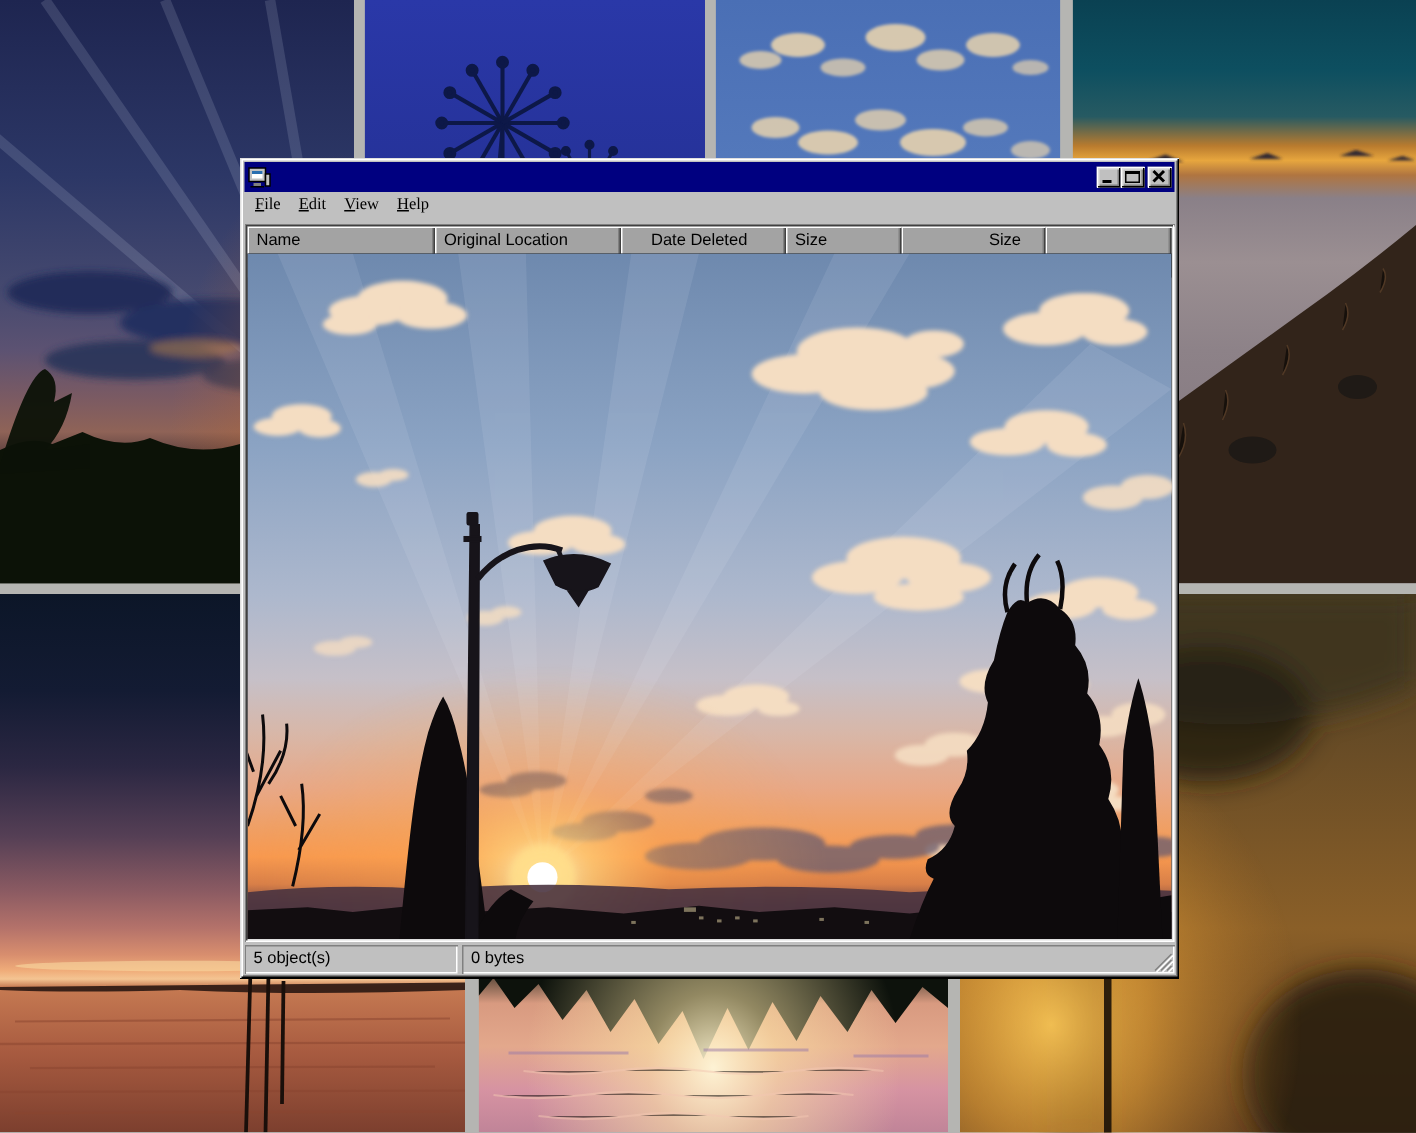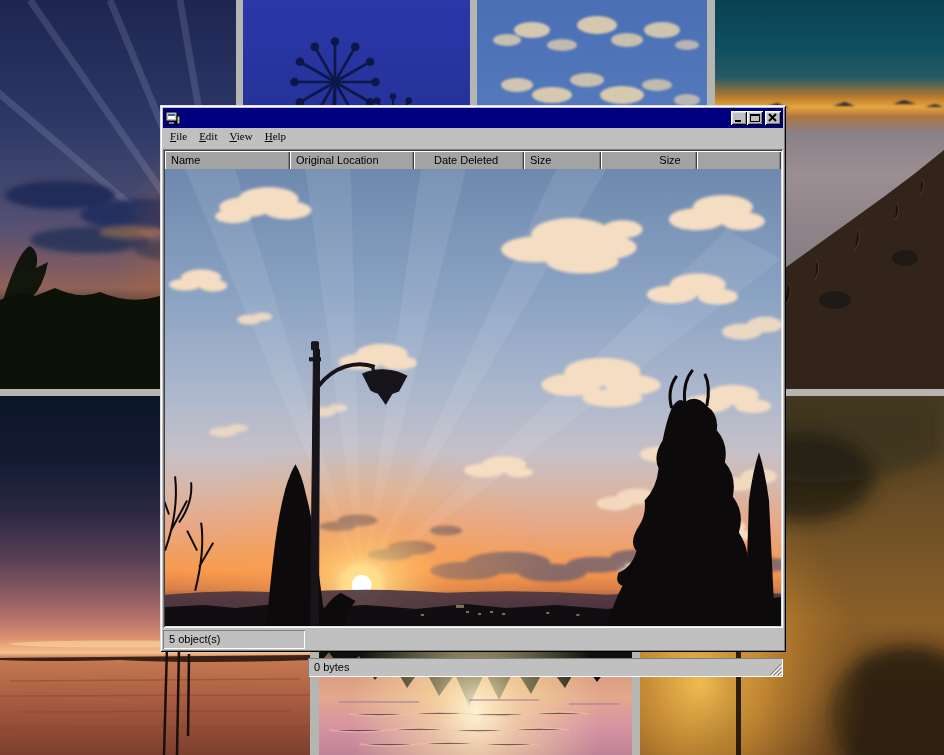--- a/index.html
+++ b/index.html
@@ -37,21 +37,21 @@
   .hcell{box-sizing:border-box;height:34px;line-height:16px;padding:1px 6px 0 6px;background:#a3a3a3;white-space:nowrap;overflow:hidden;
     box-shadow: inset 1px 1px 0 #fff, inset -1px -1px 0 #404040, inset -2px -2px 0 #808080;}
   .hc0{width:125px;} .hc1{width:124px;} .hc2{width:110px;padding-left:20px;} .hc3{width:77px;}
   .hc4{width:96px;text-align:center;padding-left:48px;} .hc5{flex:1 1 auto;}
   .photo{flex:1 1 auto;position:relative;min-height:0;background:#000;}
   .photo svg{display:block;width:100%;height:100%;}
   .statusbar{height:19px;margin-top:2px;display:flex;gap:3px;flex:0 0 auto;font-size:11px;color:#000;}
   .spanel{box-sizing:border-box;height:19px;line-height:17px;padding:1px 6px 0 6px;background:#c0c0c0;
     box-shadow: inset 1px 1px 0 #808080, inset -1px -1px 0 #fff;white-space:nowrap;overflow:hidden;}
   .sp1{width:142px;flex:0 0 auto;}
-  .sp2{flex:1 1 auto;position:relative;margin-top:28px;}
+  .sp2{flex:1 1 auto;position:relative;}
   .grip{position:absolute;right:1px;bottom:1px;width:13px;height:13px;}
 </style>
 </head>
 <body>
 
 <div id="desktop">
 
   <div class="tile" id="tileA">
     <svg viewBox="0 0 236 389" preserveAspectRatio="none">
       <defs>

